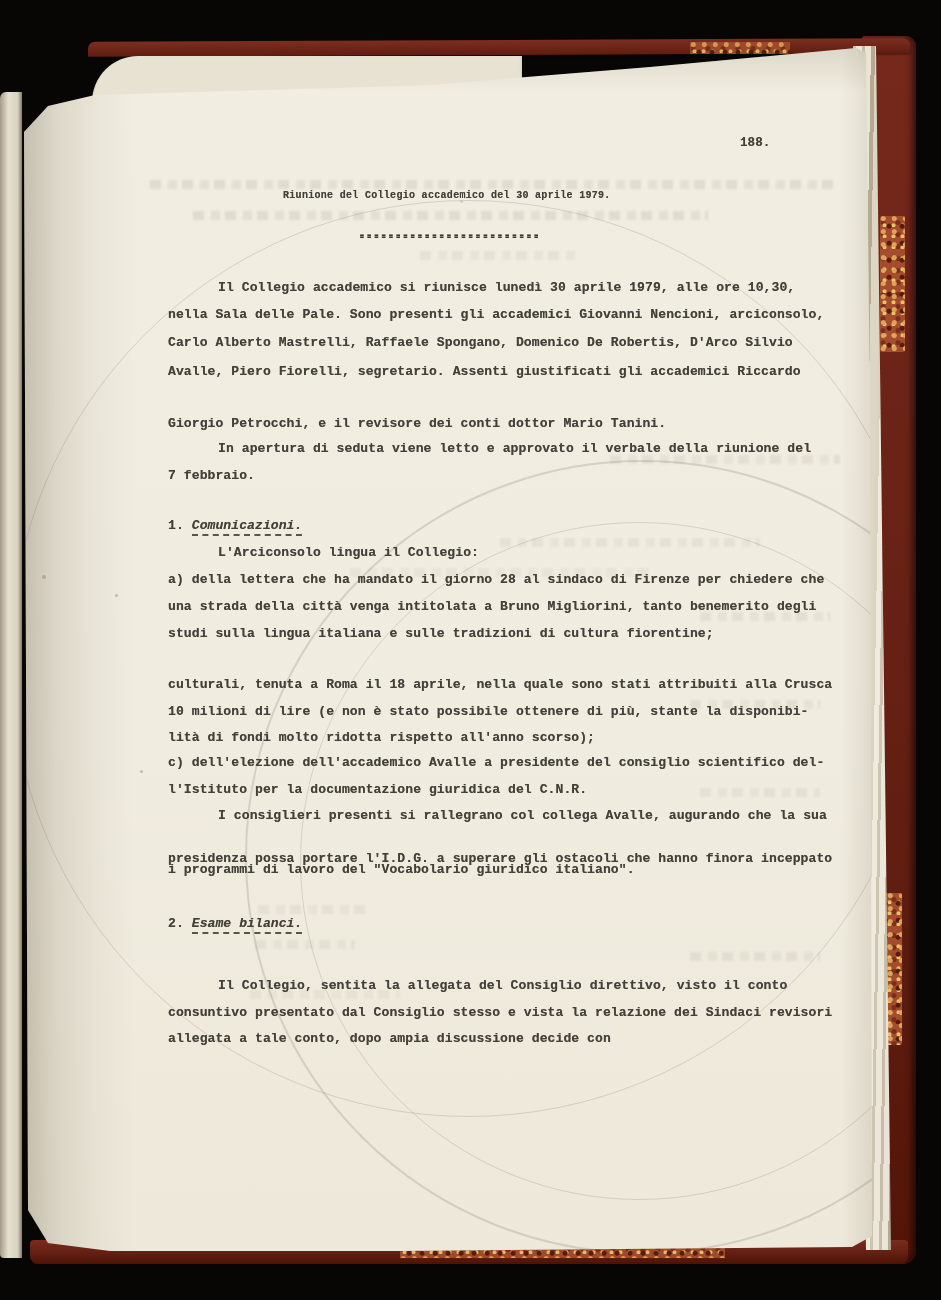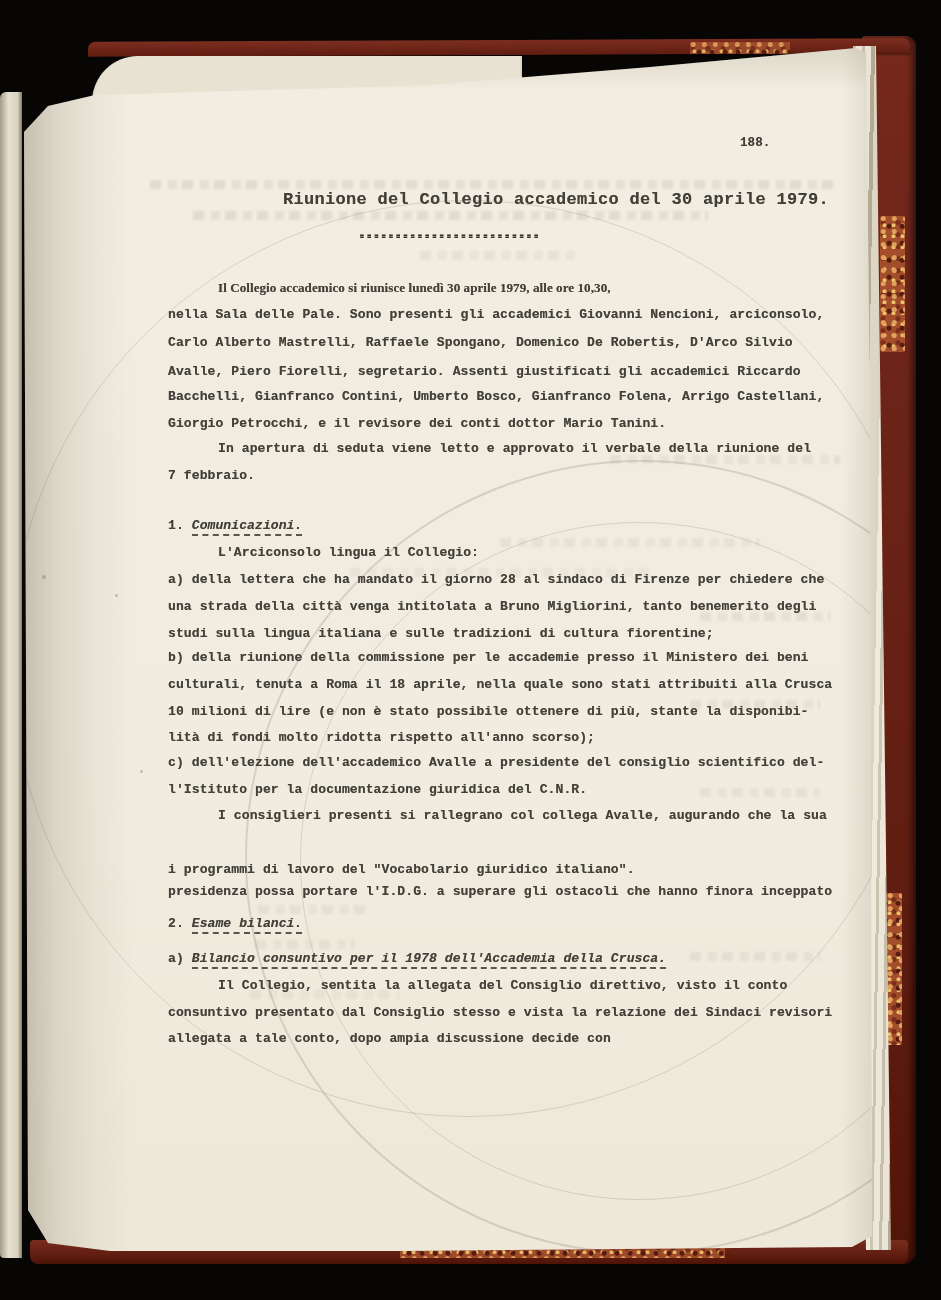--- a/index.html
+++ b/index.html
@@ -93,21 +93,21 @@
   .speck{position:absolute;width:4px;height:4px;border-radius:50%;background:rgba(120,100,70,.35);}
   
   .text-layer{position:absolute;left:0;top:0;width:941px;height:1080px;}
   .line{
     position:absolute;white-space:pre;
     font:bold 13.1px "Liberation Mono", monospace;
     letter-spacing:.05px;color:#43403a;
     text-shadow:0 0 .5px rgba(60,56,50,.55);
   }
   .line .u{border-bottom:2px dashed rgba(62,58,53,.85);padding-bottom:1px;font-style:italic;}
-  .cls-title{font-size:17px;letter-spacing:.3px;}
+  .cls-title{font-size:10px;letter-spacing:.3px;}
   .cls-pagenum{font-size:12.6px;}
   .cls-rule{letter-spacing:-.6px;color:#37342f;text-shadow:0 1.5px 0 #37342f;}
 </style>
 </head>
 <body>
 
 <div class="cover-right"></div>
 <div class="cover-top"></div>
 <div class="cover-bottom"></div>
 <div class="marble marble-top"></div>
@@ -144,40 +144,37 @@
   <div class="speck" style="left:42px;top:575px"></div>
   <div class="speck" style="left:115px;top:594px;width:3px;height:3px"></div>
   <div class="speck" style="left:140px;top:770px;width:3px;height:3px"></div>
   <div class="speck" style="left:460px;top:200px;width:3px;height:3px;opacity:.6"></div>
 </div>
 
 <div class="text-layer">
     <div class="line cls-pagenum" style="left: 740px; top: 136px;">188.</div>
     <div class="line cls-title" style="left: 283px; top: 190px;">Riunione del Collegio accademico del 30 aprile 1979.</div>
     <div class="line cls-rule" style="left: 358px; top: 228px;">-------------------------</div>
-    <div class="line" style="left: 218px; top: 280px; font-family: Liberation Serif, serif;">Il Collegio accademico si riunisce lunedì 30 aprile 1979, alle ore 10,30,</div>
+    <div class="line" style="left: 218px; top: 280px;">Il Collegio accademico si riunisce lunedì 30 aprile 1979, alle ore 10,30,</div>
     <div class="line" style="left: 168px; top: 307px;">nella Sala delle Pale. Sono presenti gli accademici Giovanni Nencioni, arciconsolo,</div>
     <div class="line" style="left: 168px; top: 335px;">Carlo Alberto Mastrelli, Raffaele Spongano, Domenico De Robertis, D'Arco Silvio</div>
     <div class="line" style="left: 168px; top: 364px;">Avalle, Piero Fiorelli, segretario. Assenti giustificati gli accademici Riccardo</div>
-    <div class="line" style="left: 168px; top: 389px;">Bacchelli, Gianfranco Contini, Umberto Bosco, Gianfranco Folena, Arrigo Castellani,</div>
     <div class="line" style="left: 168px; top: 416px;">Giorgio Petrocchi, e il revisore dei conti dottor Mario Tanini.</div>
     <div class="line" style="left: 218px; top: 441px;">In apertura di seduta viene letto e approvato il verbale della riunione del</div>
     <div class="line" style="left: 168px; top: 468px;">7 febbraio.</div>
     <div class="line" style="left: 168px; top: 518px;"><span>1. </span><span class="u">Comunicazioni.</span></div>
     <div class="line" style="left: 218px; top: 545px;">L'Arciconsolo lingua il Collegio:</div>
     <div class="line" style="left: 168px; top: 572px;">a) della lettera che ha mandato il giorno 28 al sindaco di Firenze per chiedere che</div>
     <div class="line" style="left: 168px; top: 599px;">una strada della città venga intitolata a Bruno Migliorini, tanto benemerito degli</div>
     <div class="line" style="left: 168px; top: 626px;">studi sulla lingua italiana e sulle tradizioni di cultura fiorentine;</div>
-    <div class="line" style="left: 168px; top: 650px;">b) della riunione della commissione per le accademie presso il Ministero dei beni</div>
     <div class="line" style="left: 168px; top: 677px;">culturali, tenuta a Roma il 18 aprile, nella quale sono stati attribuiti alla Crusca</div>
     <div class="line" style="left: 168px; top: 704px;">10 milioni di lire (e non è stato possibile ottenere di più, stante la disponibi-</div>
     <div class="line" style="left: 168px; top: 730px;">lità di fondi molto ridotta rispetto all'anno scorso);</div>
     <div class="line" style="left: 168px; top: 755px;">c) dell'elezione dell'accademico Avalle a presidente del consiglio scientifico del-</div>
     <div class="line" style="left: 168px; top: 782px;">l'Istituto per la documentazione giuridica del C.N.R.</div>
     <div class="line" style="left: 218px; top: 808px;">I consiglieri presenti si rallegrano col collega Avalle, augurando che la sua</div>
-    <div class="line" style="left: 168px; top: 884px;">presidenza possa portare l'I.D.G. a superare gli ostacoli che hanno finora inceppato</div>
+    <div class="line" style="left: 168px; top: 851px;">presidenza possa portare l'I.D.G. a superare gli ostacoli che hanno finora inceppato</div>
     <div class="line" style="left: 168px; top: 862px;">i programmi di lavoro del "Vocabolario giuridico italiano".</div>
     <div class="line" style="left: 168px; top: 916px;"><span>2. </span><span class="u">Esame bilanci.</span></div>
-    <div class="line" style="left: 168px; top: 951px;"><span>a) </span><span class="u">Bilancio consuntivo per il 1978 dell'Accademia della Crusca.</span></div>
     <div class="line" style="left: 218px; top: 978px;">Il Collegio, sentita la allegata del Consiglio direttivo, visto il conto</div>
     <div class="line" style="left: 168px; top: 1005px;">consuntivo presentato dal Consiglio stesso e vista la relazione dei Sindaci revisori</div>
     <div class="line" style="left: 168px; top: 1031px;">allegata a tale conto, dopo ampia discussione decide con</div>
   </div>
 
 </body></html>

